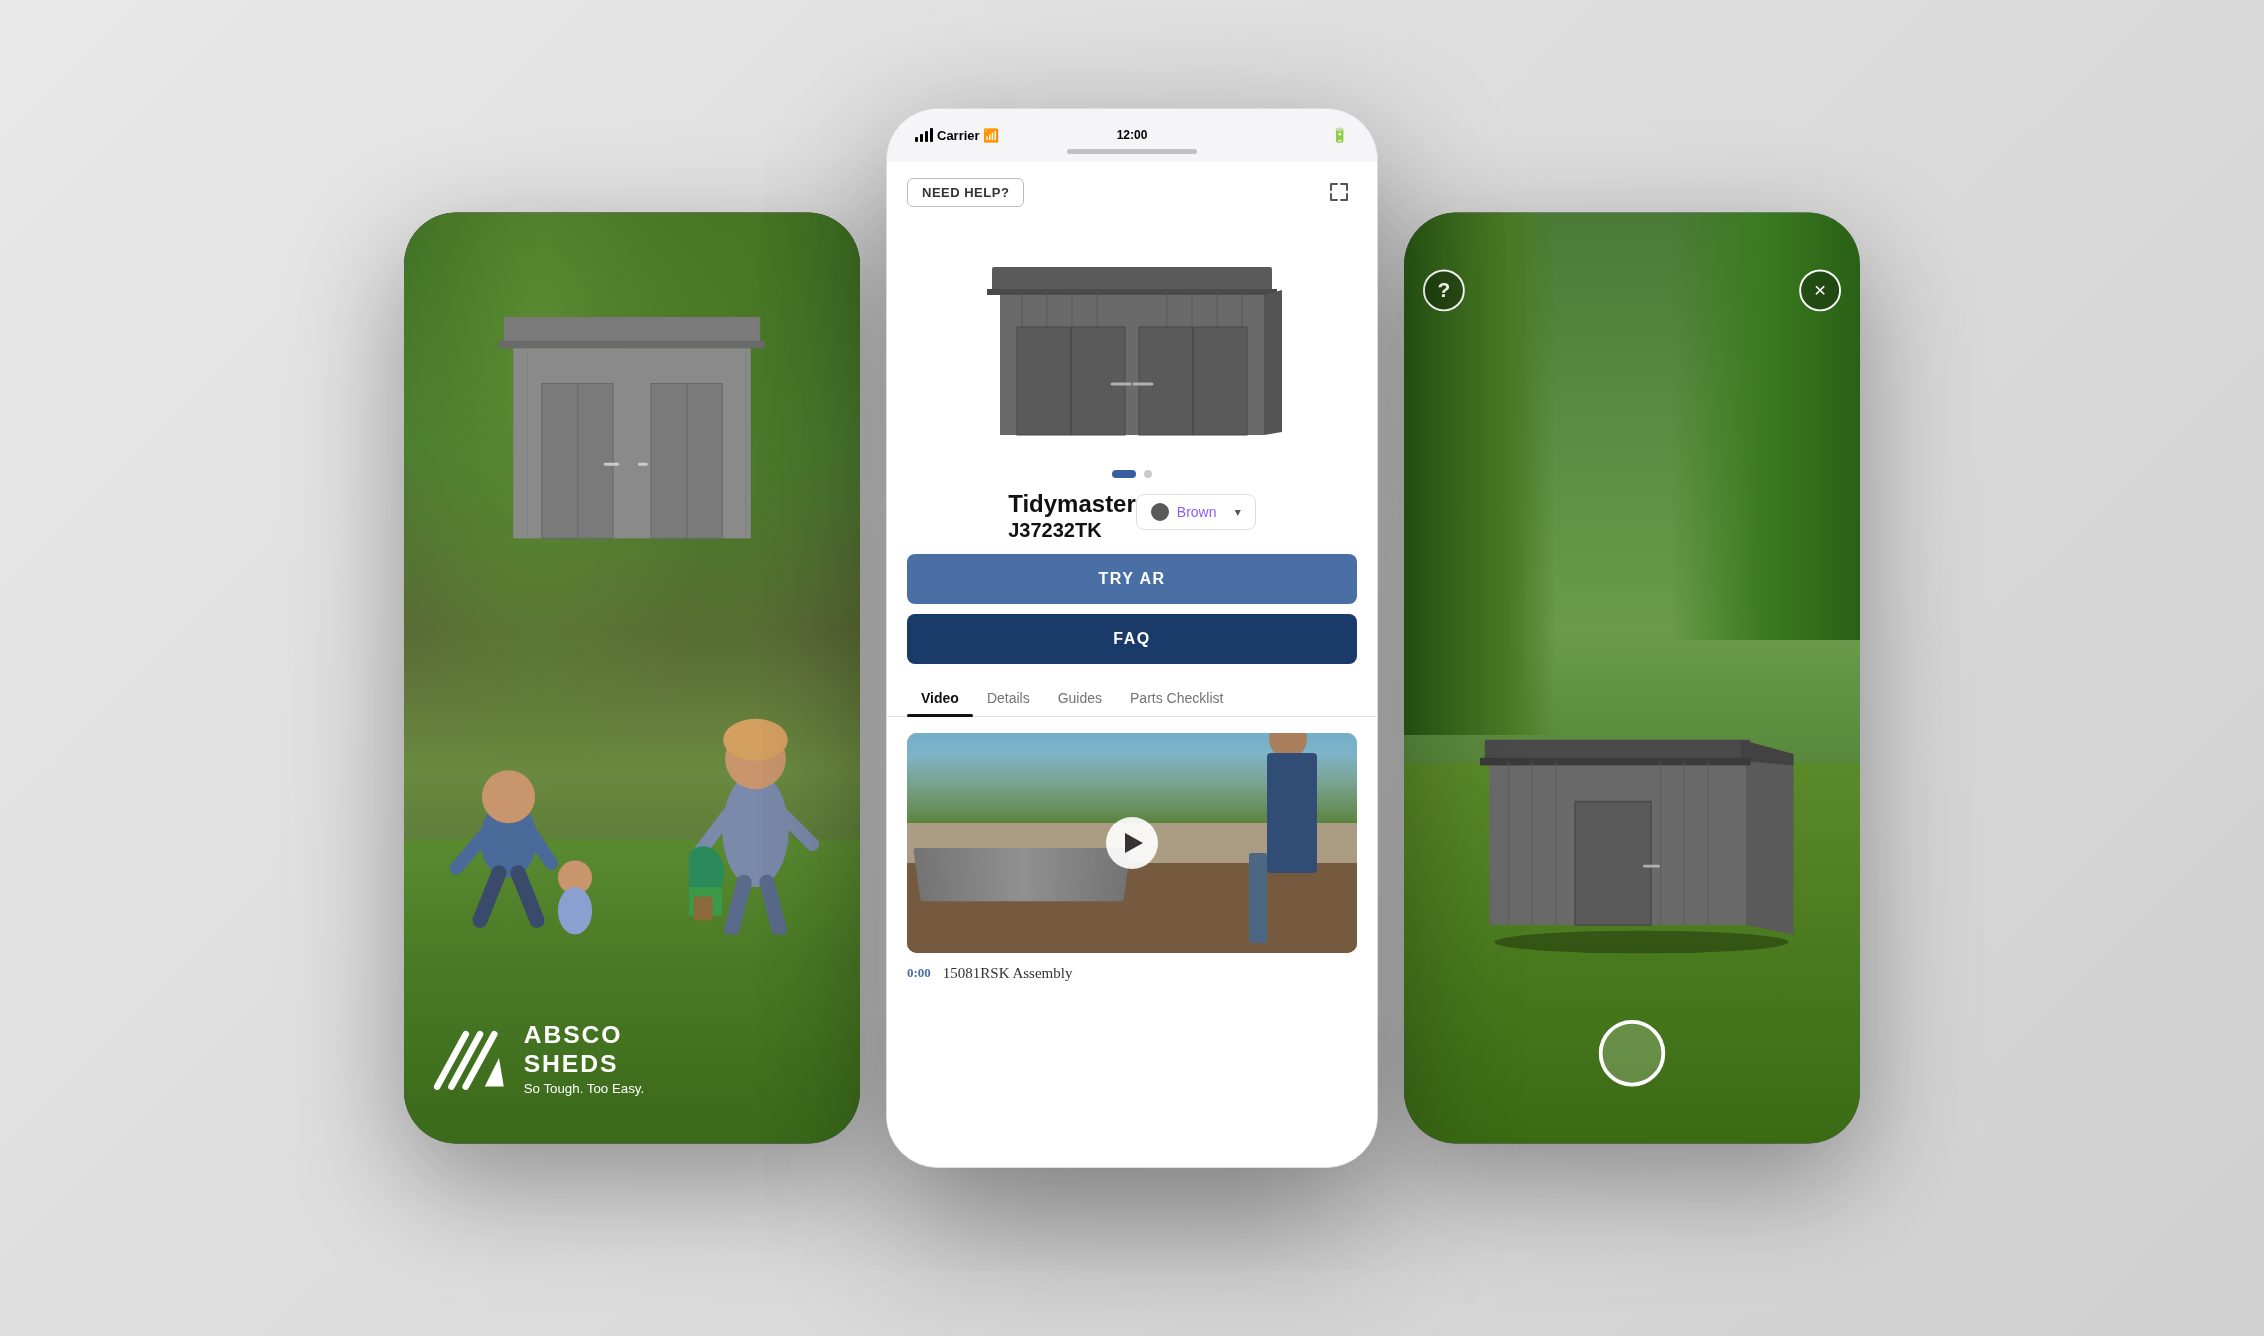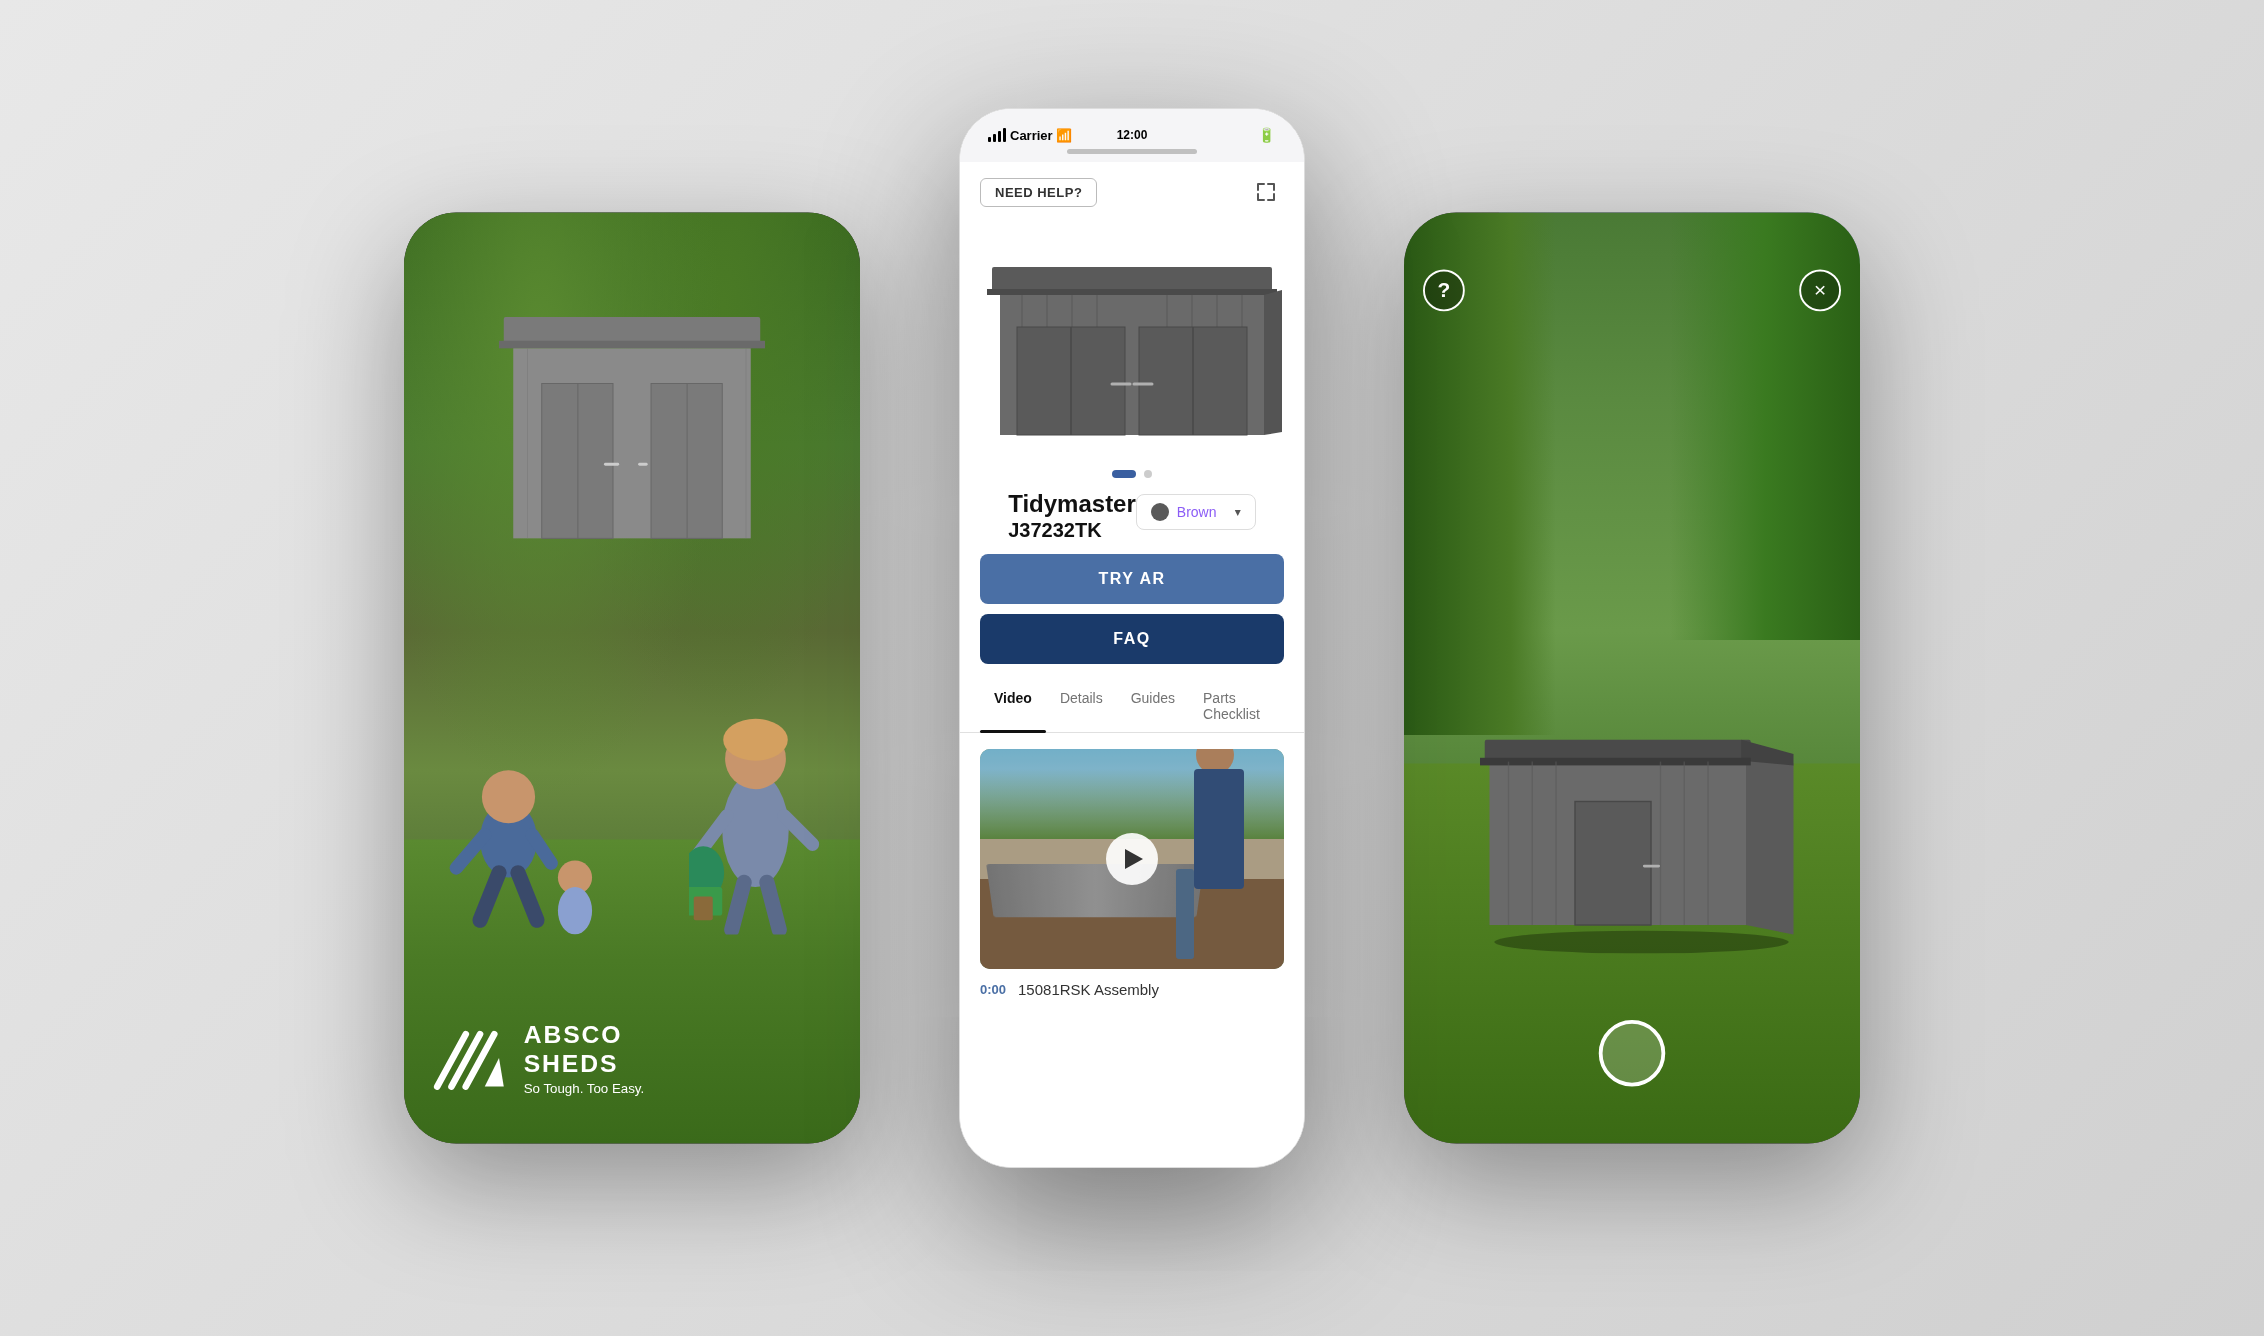--- a/index.html
+++ b/index.html
@@ -305,20 +305,21 @@
       height: 2.5px;
       background: #111;
       border-radius: 2px;
     }
 
     
     .video-section {
       padding: 16px 20px;
       flex: 1;
       overflow: hidden;
+      font-family: Liberation Serif, serif;
     }
 
     .video-thumbnail {
       width: 100%;
       height: 220px;
       border-radius: 10px;
       overflow: hidden;
       position: relative;
       background: linear-gradient(135deg, #6a8a60 0%, #4a6a40 40%, #7a9a65 70%, #5a7a50 100%);
     }
@@ -602,21 +603,21 @@
         </div>
         <div>
           <div class="absco-logo-text" style="white-space:pre-line;font-size:26px;font-weight:900;letter-spacing:2px;">ABSCO
 SHEDS</div>
           <div class="absco-tagline">So Tough. Too Easy.</div>
         </div>
       </div>
     </div>
   </div>
 
-  <div class="phone phone-center" style="position:absolute; left:50%; transform:translateX(-50%); top:40px; width:346px; height:1060px; border-radius:52px; background:#fff; border:1.5px solid #ddd; box-shadow: 0 50px 140px rgba(0,0,0,0.45);">
+  <div class="phone phone-center" style="position:absolute; left:50%; transform:translateX(-50%); top:40px; width:492px; height:1060px; border-radius:52px; background:#fff; border:1.5px solid #ddd; box-shadow: 0 50px 140px rgba(0,0,0,0.45);">
     <div class="screen" style="border-radius:50px; background:#f5f5f7;">
 
       <div style="position:relative; padding:18px 28px 6px; display:flex; justify-content:space-between; align-items:center; background:#f5f5f7; flex-shrink:0;">
         <div style="display:flex;align-items:center;gap:4px;font-size:13px;font-weight:600;">
           <div class="signal-bars">
             <div class="signal-bar" style="height:5px;"></div>
             <div class="signal-bar" style="height:8px;"></div>
             <div class="signal-bar" style="height:11px;"></div>
             <div class="signal-bar" style="height:14px;"></div>
           </div>

